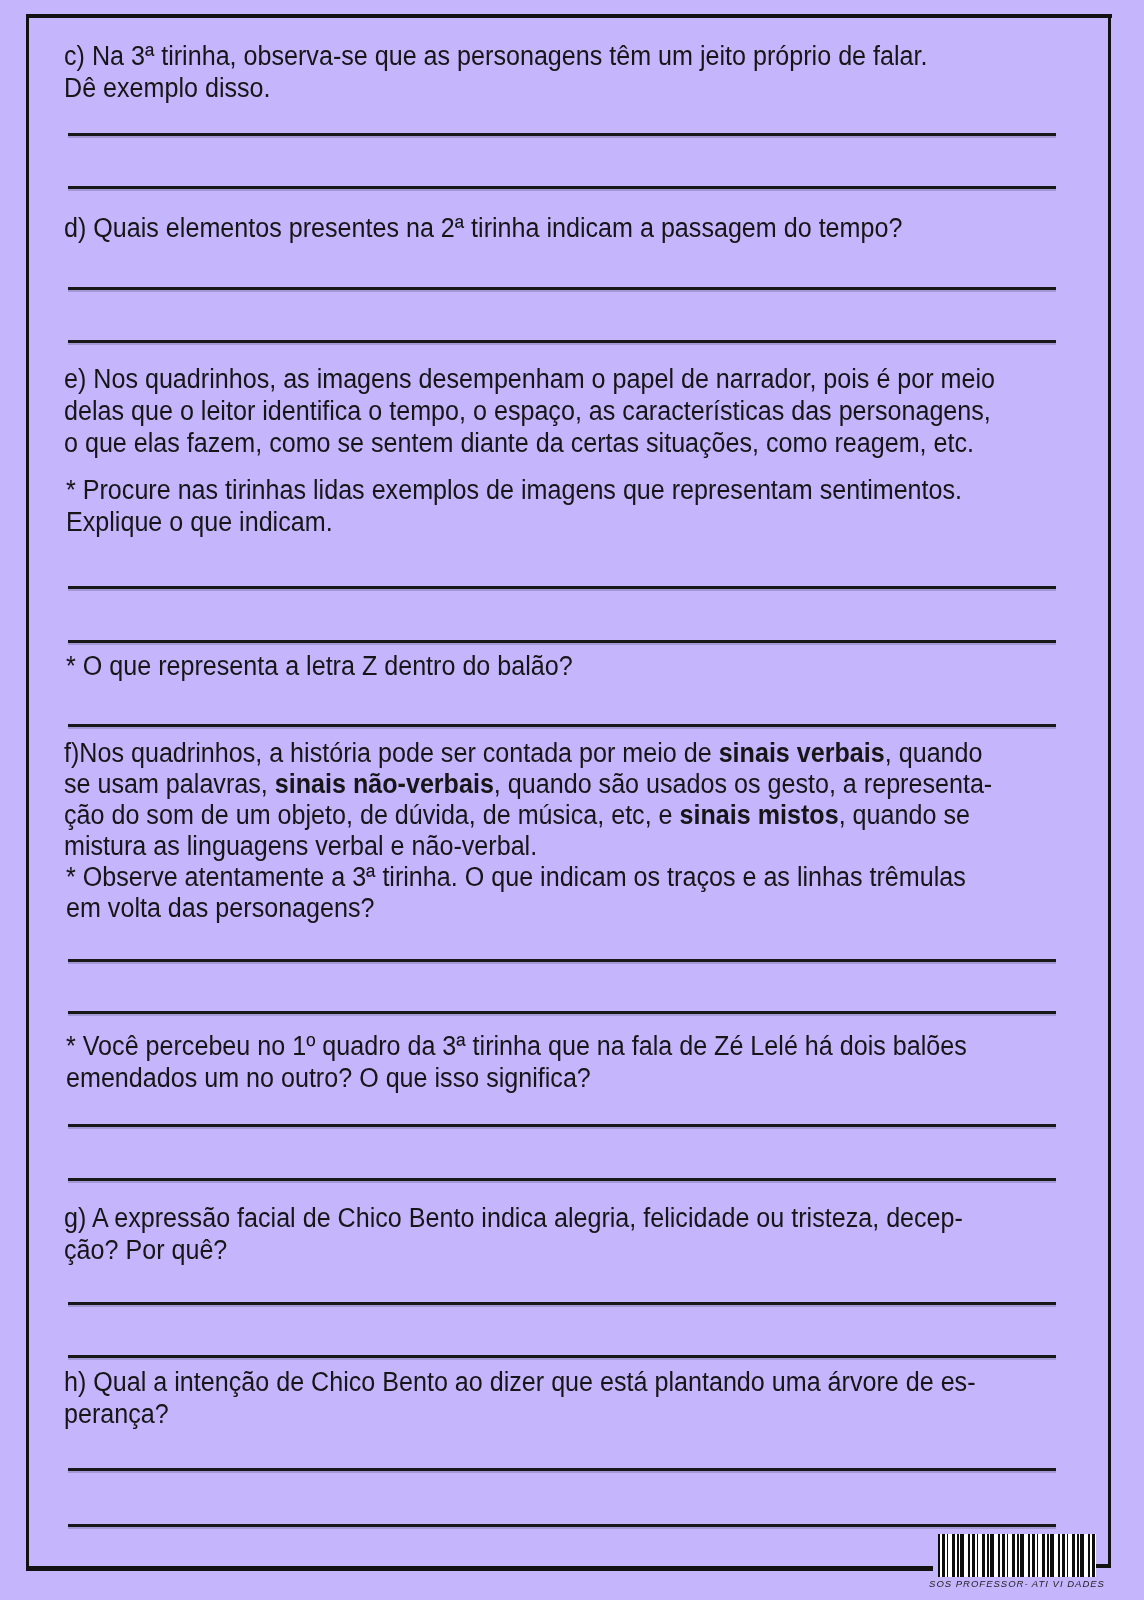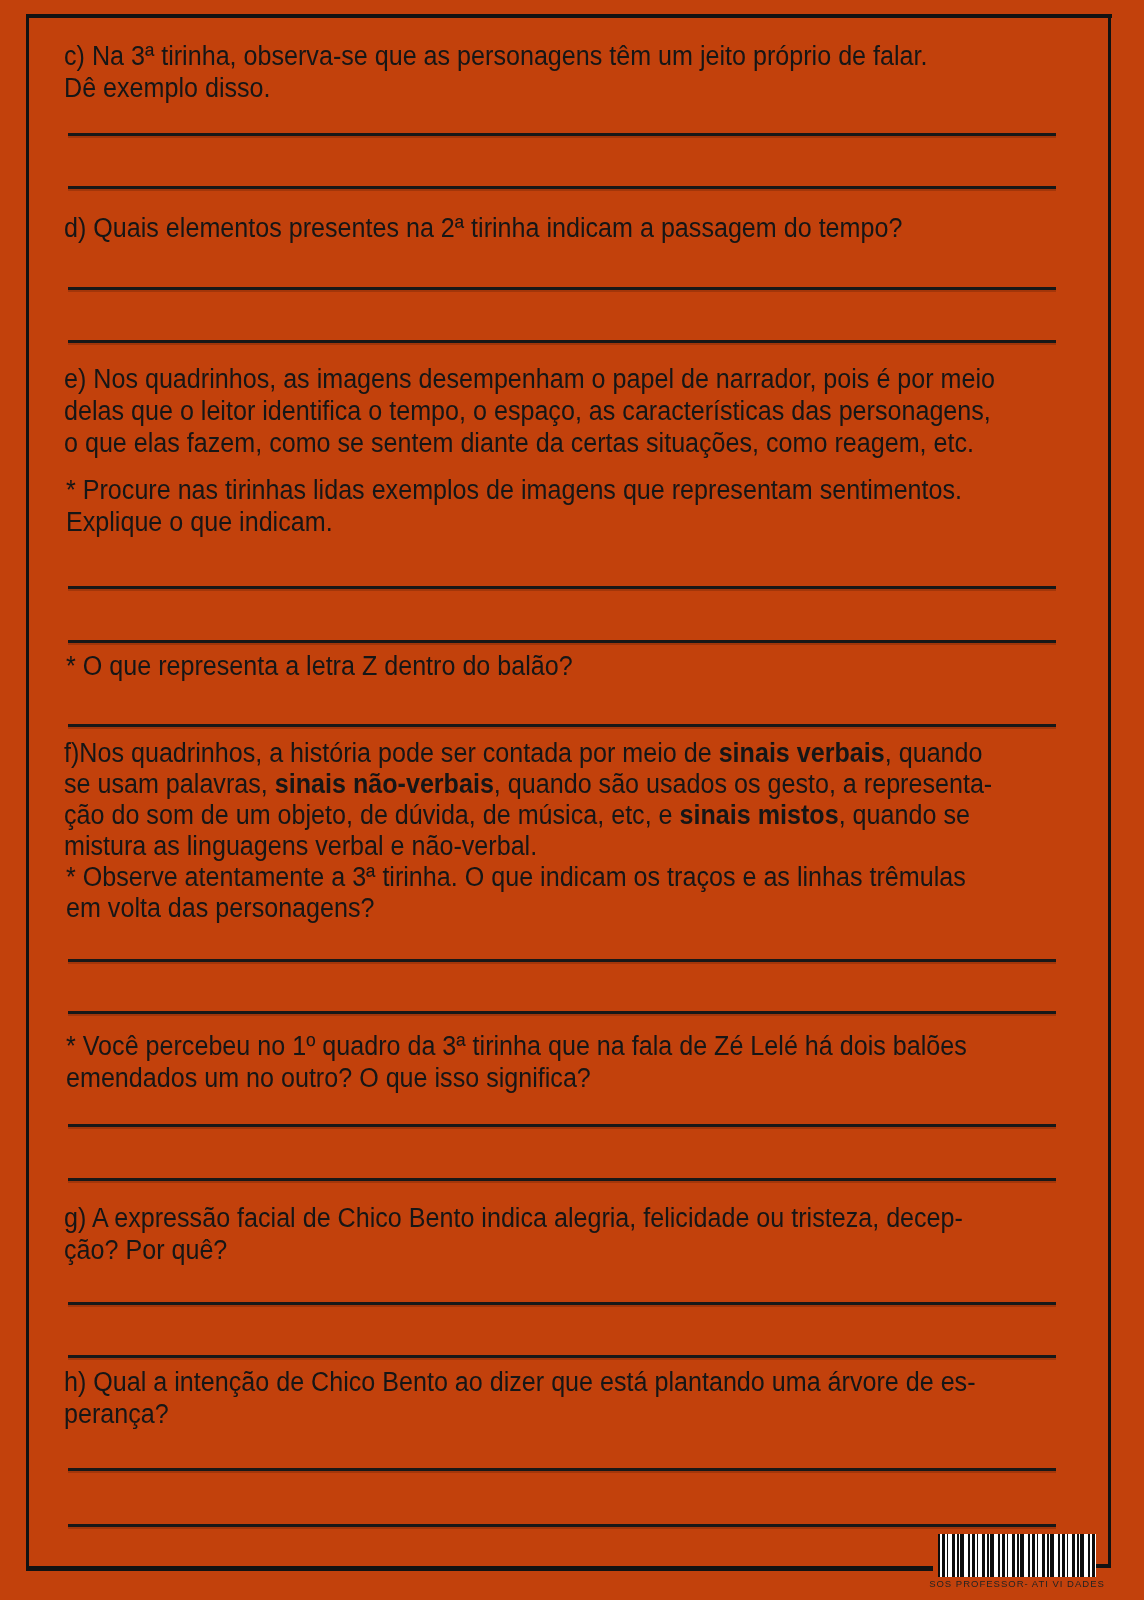--- a/index.html
+++ b/index.html
@@ -1,17 +1,17 @@
 <!DOCTYPE html>
 <html><head>
 <meta charset="utf-8">
 <style>
   html,body{margin:0;padding:0;background:#ffffff;}
   .page{
-    position:relative;width:1144px;height:1600px;background:#c2410c;
+    position:relative;width:1144px;height:1600px;background:#c4b5fd;
     font-family:"Liberation Sans",sans-serif;color:#161616;overflow:hidden;
   }
   
   .bd{position:absolute;background:#121212;}
   .bd-top{left:26px;top:14px;width:1086px;height:4px;}
   .bd-left{left:26px;top:14px;width:3px;height:1557px;}
   .bd-right{left:1108px;top:14px;width:3px;height:1554px;}
   .bd-bottom{left:26px;top:1566px;width:907px;height:5px;}
   .bd-foot{left:1094px;top:1564px;width:17px;height:4px;}
   
@@ -31,20 +31,21 @@
     position:absolute;left:938px;top:1534px;width:158px;height:43px;
     background:repeating-linear-gradient(90deg,
       #0d0d0d 0 2px,#fff 2px 4px,#0d0d0d 4px 7px,#fff 7px 9px,
       #0d0d0d 9px 10px,#fff 10px 14px,#0d0d0d 14px 17px,#fff 17px 19px,
       #0d0d0d 19px 21px,#fff 21px 22px,#0d0d0d 22px 26px,#fff 26px 30px);
   }
   .barcode-label{
     position:absolute;left:922px;top:1578px;width:190px;text-align:center;
     font-size:9.5px;letter-spacing:1px;white-space:nowrap;color:#222;
     font-family:"Liberation Sans",sans-serif;
+    font-style:italic;
   }
 </style>
 </head>
 <body>
 
 <div class="page">
 
   <div class="bd bd-top"></div>
   <div class="bd bd-left"></div>
   <div class="bd bd-right"></div>

